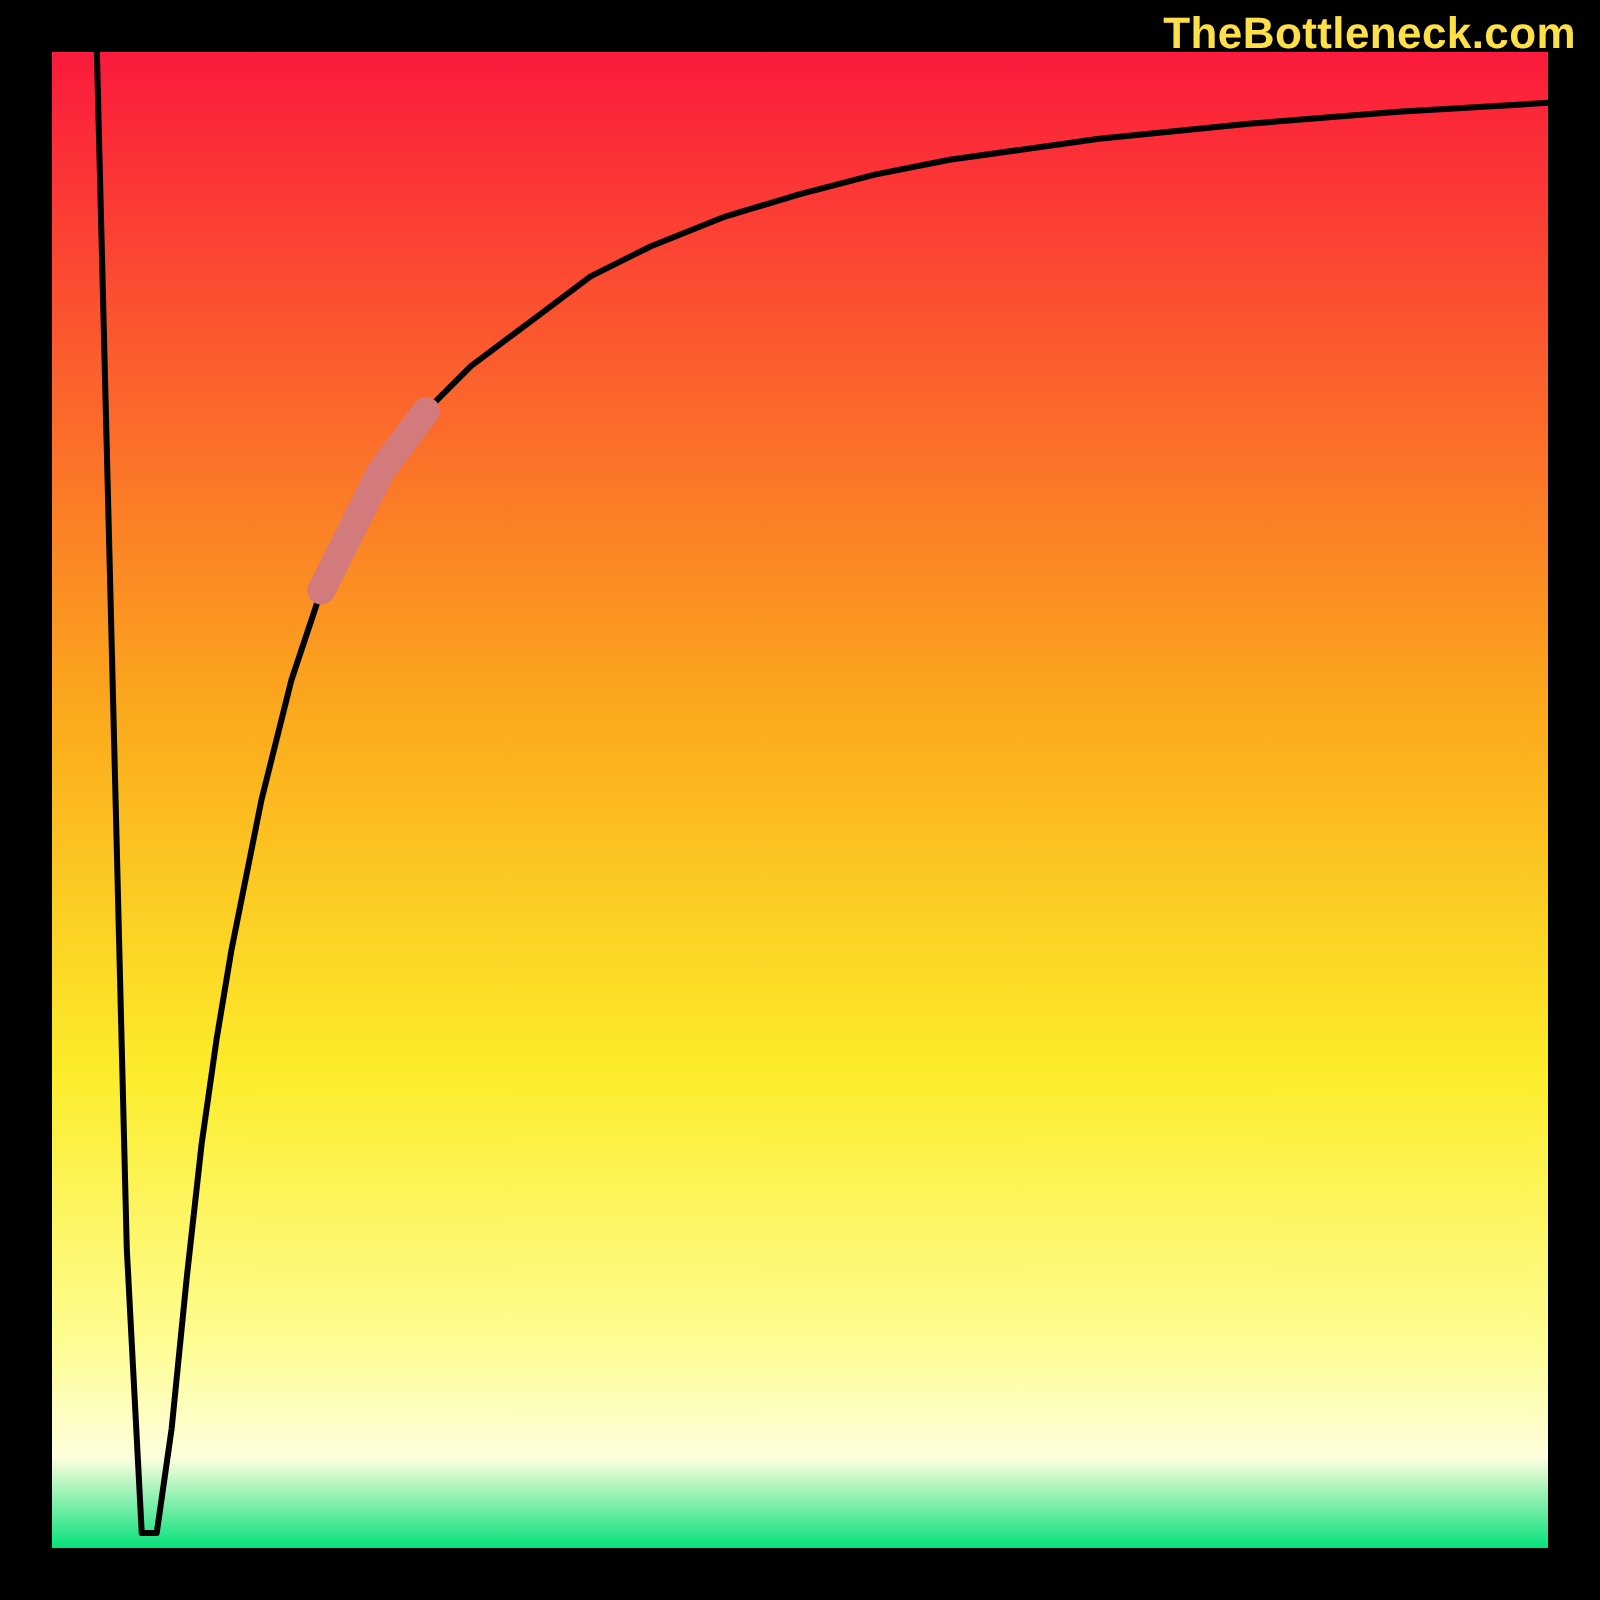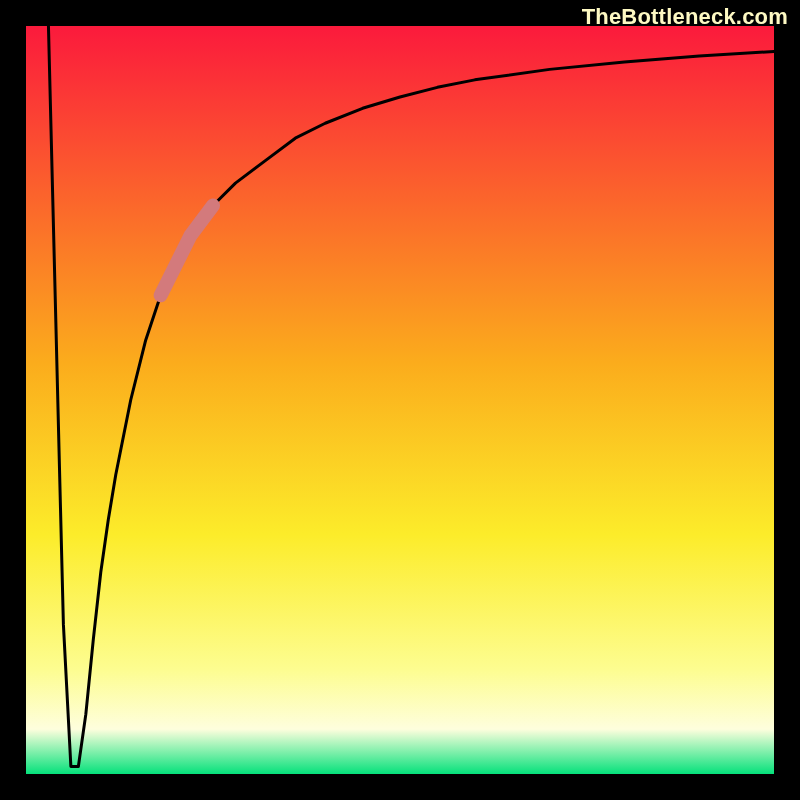--- a/index.html
+++ b/index.html
@@ -14,21 +14,21 @@
   .frame {
     position: relative;
     width: 800px;
     height: 800px;
     background: #000;
   }
   .watermark {
     position: absolute;
     top: 4px;
     right: 12px;
-    color: #fef9c3;
+    color: #fde047;
     font-size: 22px;
     font-weight: 600;
     letter-spacing: 0.2px;
     z-index: 5;
   }
   .plot-area {
     position: absolute;
     left: 26px;
     top: 26px;
     width: 748px;

